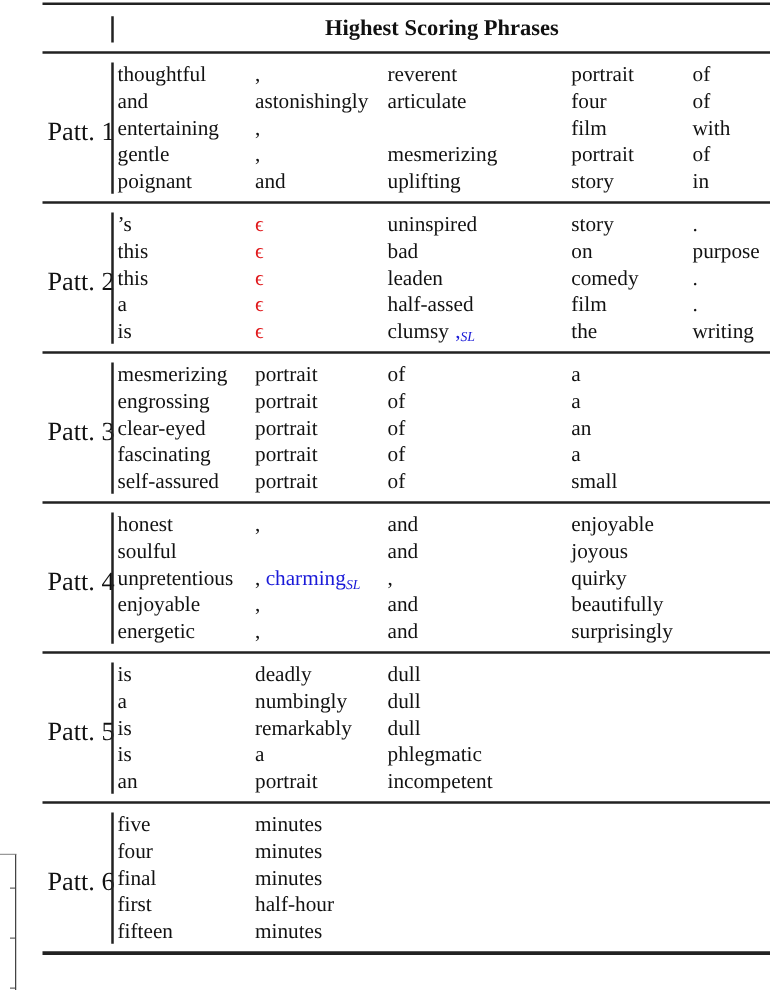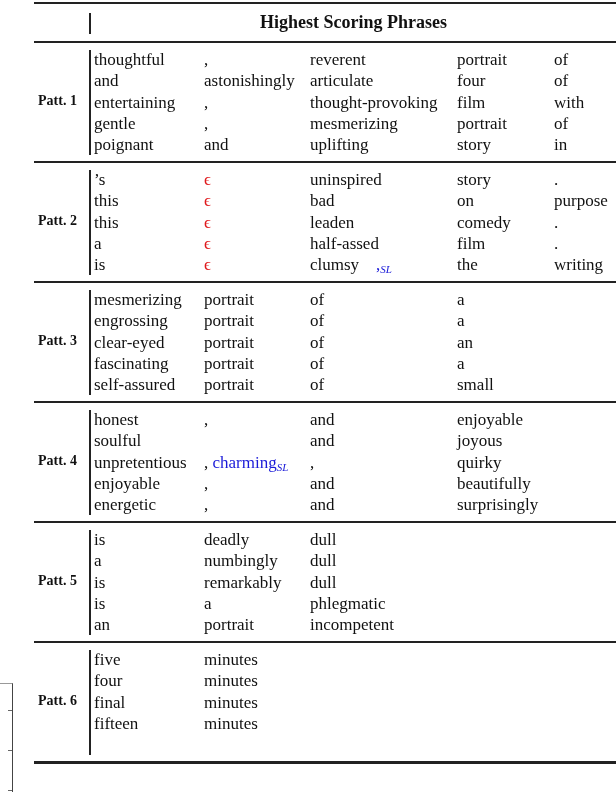--- a/index.html
+++ b/index.html
@@ -21,21 +21,21 @@
     position: absolute; left: 55px; top: 9px; width: 1.5px; height: 21px; background: #222;
   }
   .header .title {
     position: absolute; left: 57px; right: 0; top: 8px;
     text-align: center; font-weight: bold; font-size: 18px;
   }
   .group {
     position: relative; height: 118px;
   }
   .group .label {
-    position: absolute; left: 4px; top: 50px; font-size: 14px; font-weight: bold;
+    position: absolute; left: 4px; top: 50px; font-size: 21px;
   }
   .group .vbar {
     position: absolute; left: 55px; top: 7px; width: 1.5px; height: 105px; background: #222;
   }
   .rows { position: absolute; left: 60px; top: 6px; right: 12px; }
   .row { position: relative; height: 21.3px; font-size: 17px; line-height: 21px; white-space: nowrap; }
   .cell { position: absolute; top: 0; }
   .c0 { left: 0; }
   .c1 { left: 110px; }
   .c2 { left: 216px; }
@@ -81,21 +81,20 @@
           <div class="row">
             <span class="cell c0"><span>and</span></span>
             <span class="cell c1"><span>astonishingly</span></span>
             <span class="cell c2"><span>articulate</span></span>
             <span class="cell c3"><span>four</span></span>
             <span class="cell c4"><span>of</span></span>
           </div>
           <div class="row">
             <span class="cell c0"><span>entertaining</span></span>
             <span class="cell c1"><span>,</span></span>
-            <span class="cell c2"><span>thought-provoking</span></span>
             <span class="cell c3"><span>film</span></span>
             <span class="cell c4"><span>with</span></span>
           </div>
           <div class="row">
             <span class="cell c0"><span>gentle</span></span>
             <span class="cell c1"><span>,</span></span>
             <span class="cell c2"><span>mesmerizing</span></span>
             <span class="cell c3"><span>portrait</span></span>
             <span class="cell c4"><span>of</span></span>
           </div>
@@ -137,21 +136,21 @@
           <div class="row">
             <span class="cell c0"><span>a</span></span>
             <span class="cell c1"><span class="red">ϵ</span></span>
             <span class="cell c2"><span>half-assed</span></span>
             <span class="cell c3"><span>film</span></span>
             <span class="cell c4"><span>.</span></span>
           </div>
           <div class="row">
             <span class="cell c0"><span>is</span></span>
             <span class="cell c1"><span class="red">ϵ</span></span>
-            <span class="cell c2"><span>clumsy</span><span class="blue" style="margin-left: 17px;"><span>,</span><span class="sub">SL</span></span></span>
+            <span class="cell c2"><span>clumsy</span><span class="blue" style="margin-left: 5px;"><span>,</span><span class="sub">SL</span></span></span>
             <span class="cell c3"><span>the</span></span>
             <span class="cell c4"><span>writing</span></span>
           </div>
         </div>
       </div>
       <div class="rule-mid"></div>
       <div class="group">
         <div class="label">Patt. 3</div>
         <div class="vbar"></div>
         <div class="rows">
@@ -290,20 +289,27 @@
           <div class="row">
             <span class="cell c0"><span>four</span></span>
             <span class="cell c1"><span>minutes</span></span>
             <span class="cell c2"><span></span></span>
             <span class="cell c3"><span></span></span>
             <span class="cell c4"><span></span></span>
           </div>
           <div class="row">
             <span class="cell c0"><span>final</span></span>
             <span class="cell c1"><span>minutes</span></span>
+            <span class="cell c2"><span></span></span>
+            <span class="cell c3"><span></span></span>
+            <span class="cell c4"><span></span></span>
+          </div>
+          <div class="row">
+            <span class="cell c0"><span>first</span></span>
+            <span class="cell c1"><span>half-hour</span></span>
             <span class="cell c2"><span></span></span>
             <span class="cell c3"><span></span></span>
             <span class="cell c4"><span></span></span>
           </div>
           <div class="row">
             <span class="cell c0"><span>fifteen</span></span>
             <span class="cell c1"><span>minutes</span></span>
             <span class="cell c2"><span></span></span>
             <span class="cell c3"><span></span></span>
             <span class="cell c4"><span></span></span>

